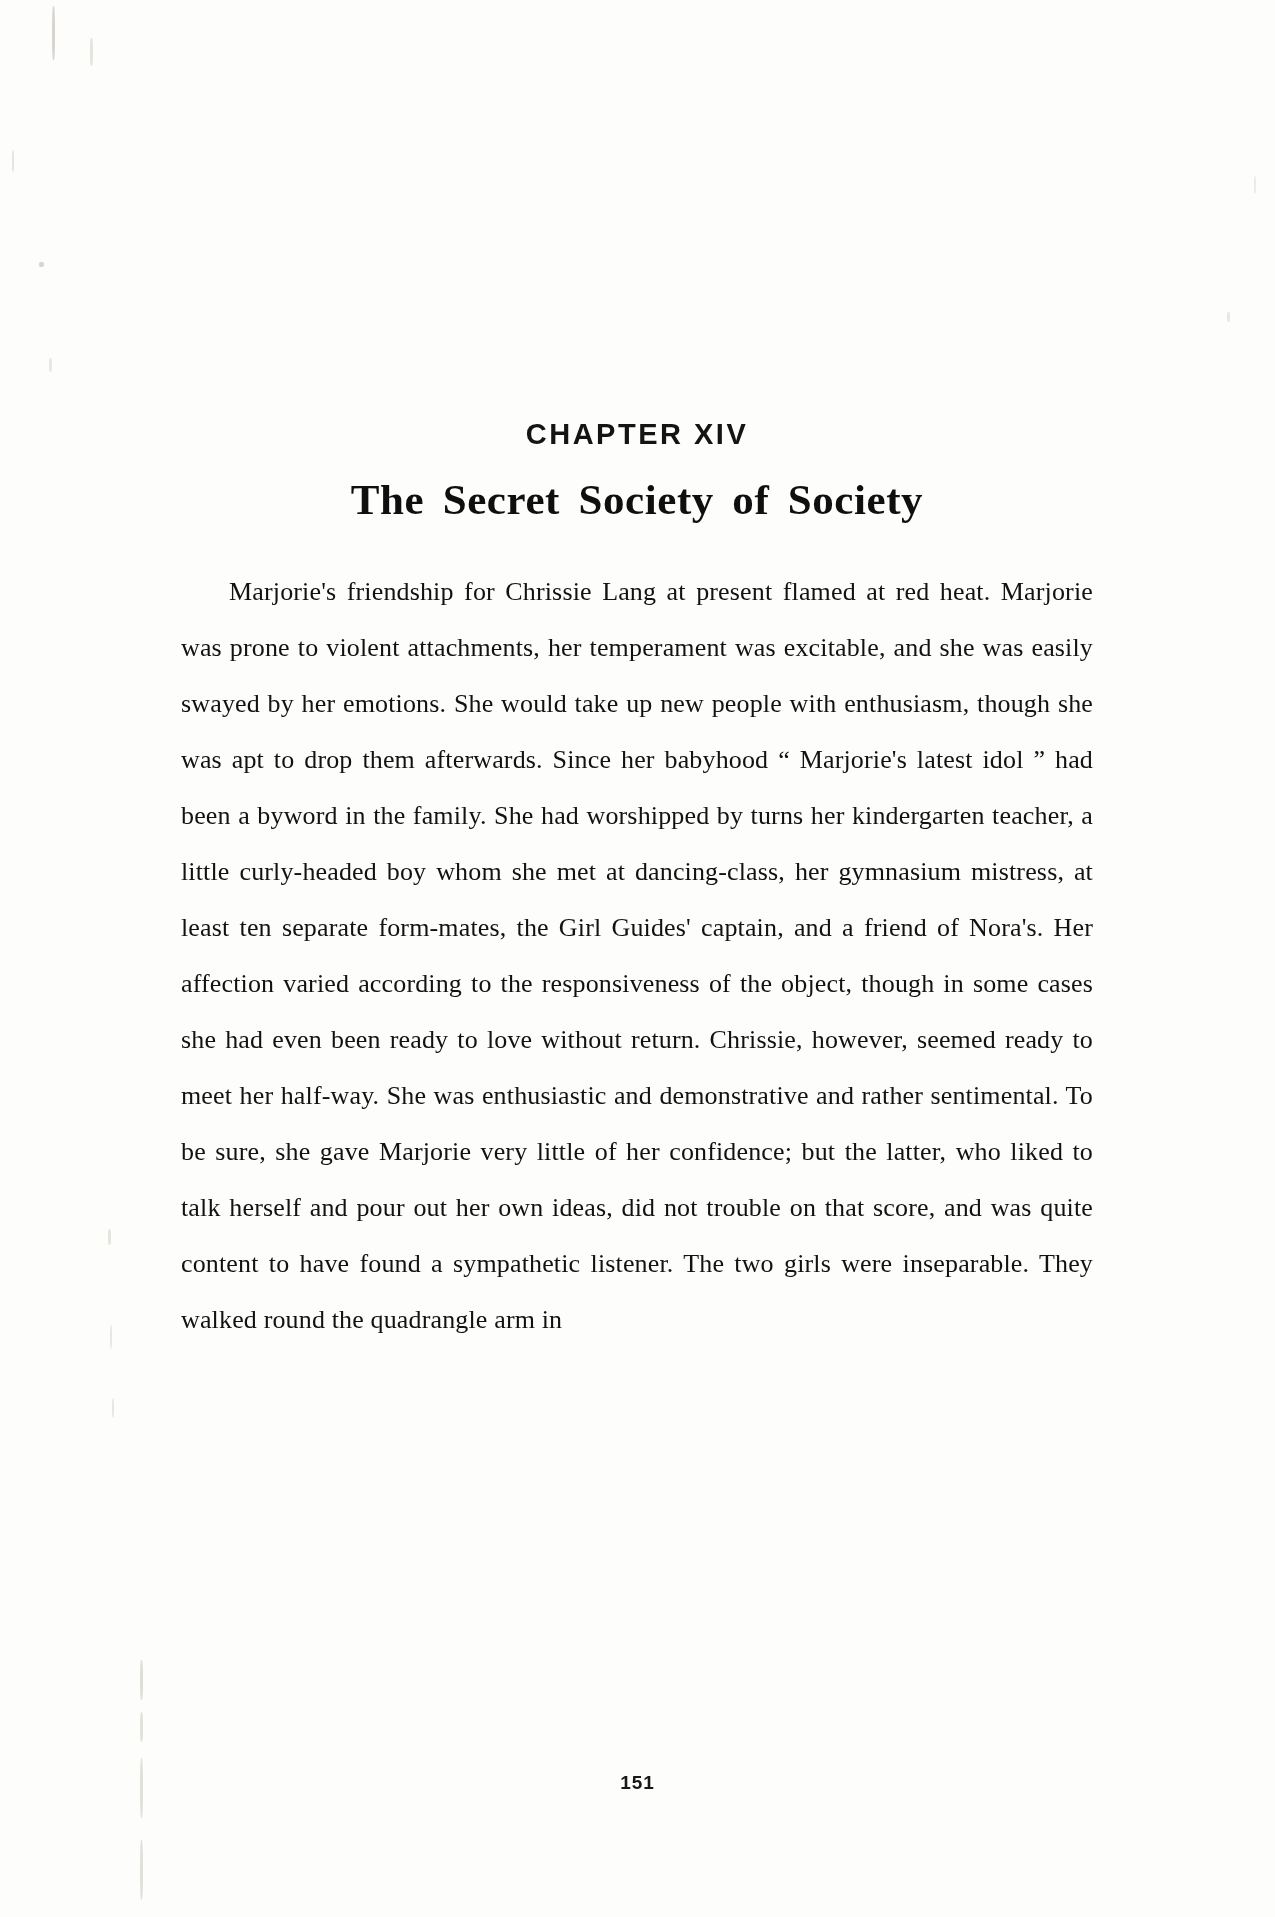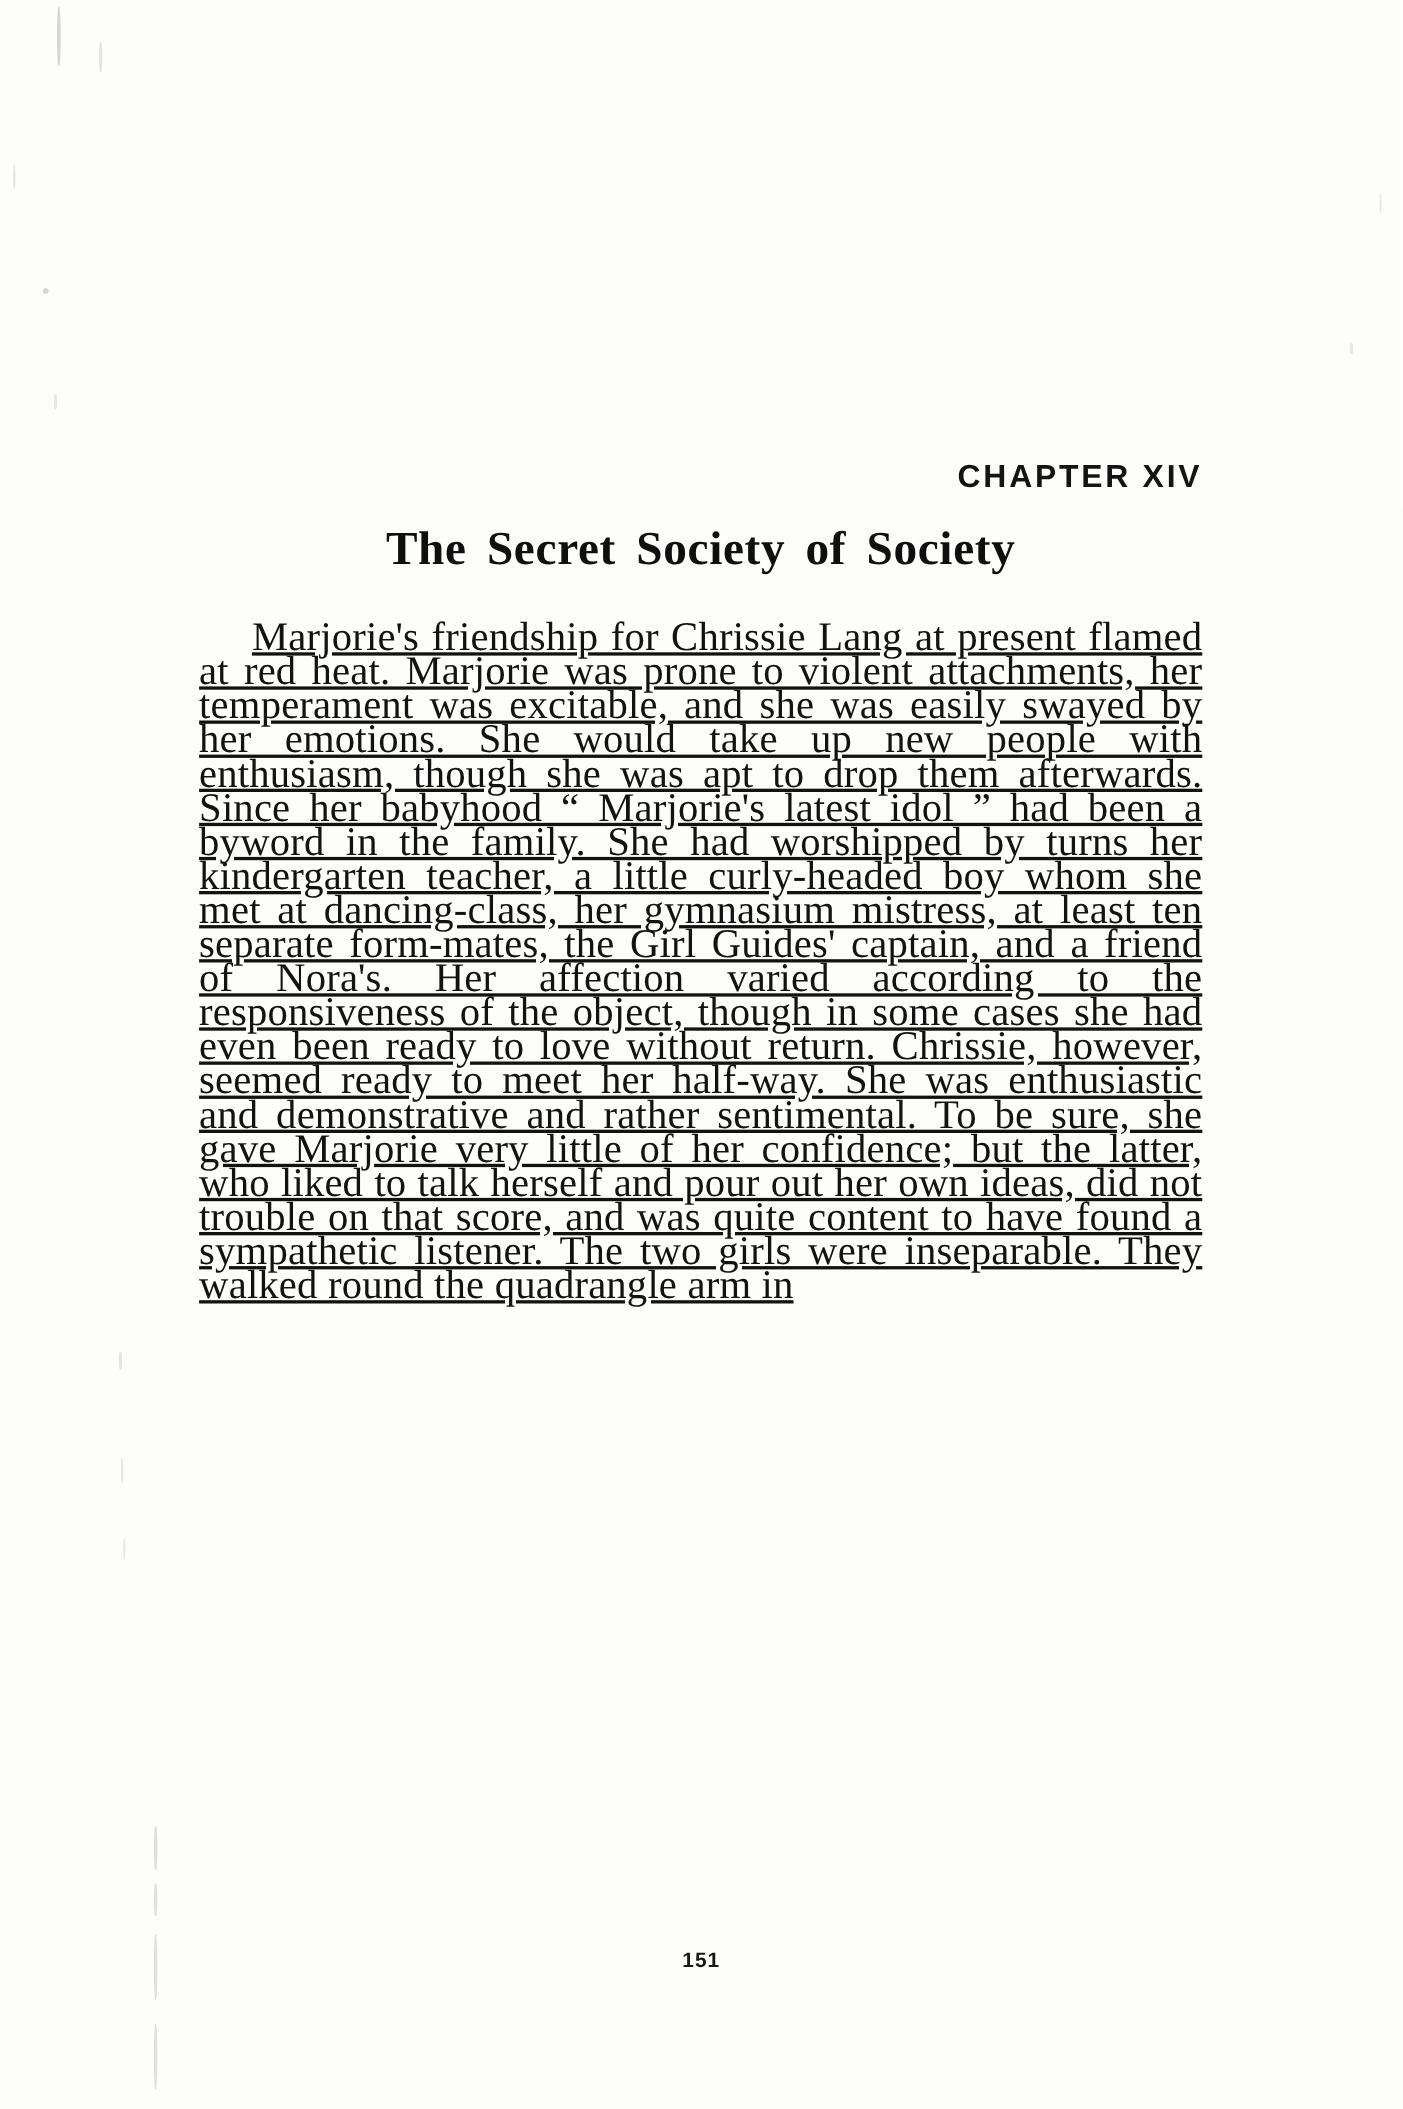--- a/index.html
+++ b/index.html
@@ -38,46 +38,45 @@
   .s14{ left: 1254px;top: 176px; width: 2px;  height: 18px; opacity: .25; }
 
   .content {
     position: absolute;
     left: 181px;
     top: 0;
     width: 912px;
   }
   .chapter-label {
     margin-top: 418px;
-    text-align: right;
+    text-align: center;
     font-family: "Liberation Sans", "DejaVu Sans", sans-serif;
     font-size: 29px;
     font-weight: 700;
     letter-spacing: 2.5px;
     color: #141414;
   }
   .chapter-title {
     margin-top: 24px;
     text-align: center;
     font-family: "Liberation Serif", "DejaVu Serif", serif;
     font-size: 43px;
     font-weight: 700;
     letter-spacing: 0.6px;
     color: #0f0f0f;
     word-spacing: 7px;
   }
   .body-text {
     margin-top: 40px;
-    font-size: 37px;
-    line-height: 31px;
+    font-size: 26px;
+    line-height: 56px;
     text-align: justify;
     text-justify: inter-word;
     color: #121212;
     letter-spacing: 0.15px;
-    text-decoration: underline;
   }
   .body-text p {
     margin: 0;
     text-indent: 48px;
   }
   .page-number {
     position: absolute;
     left: 0;
     top: 1772px;
     width: 1275px;

